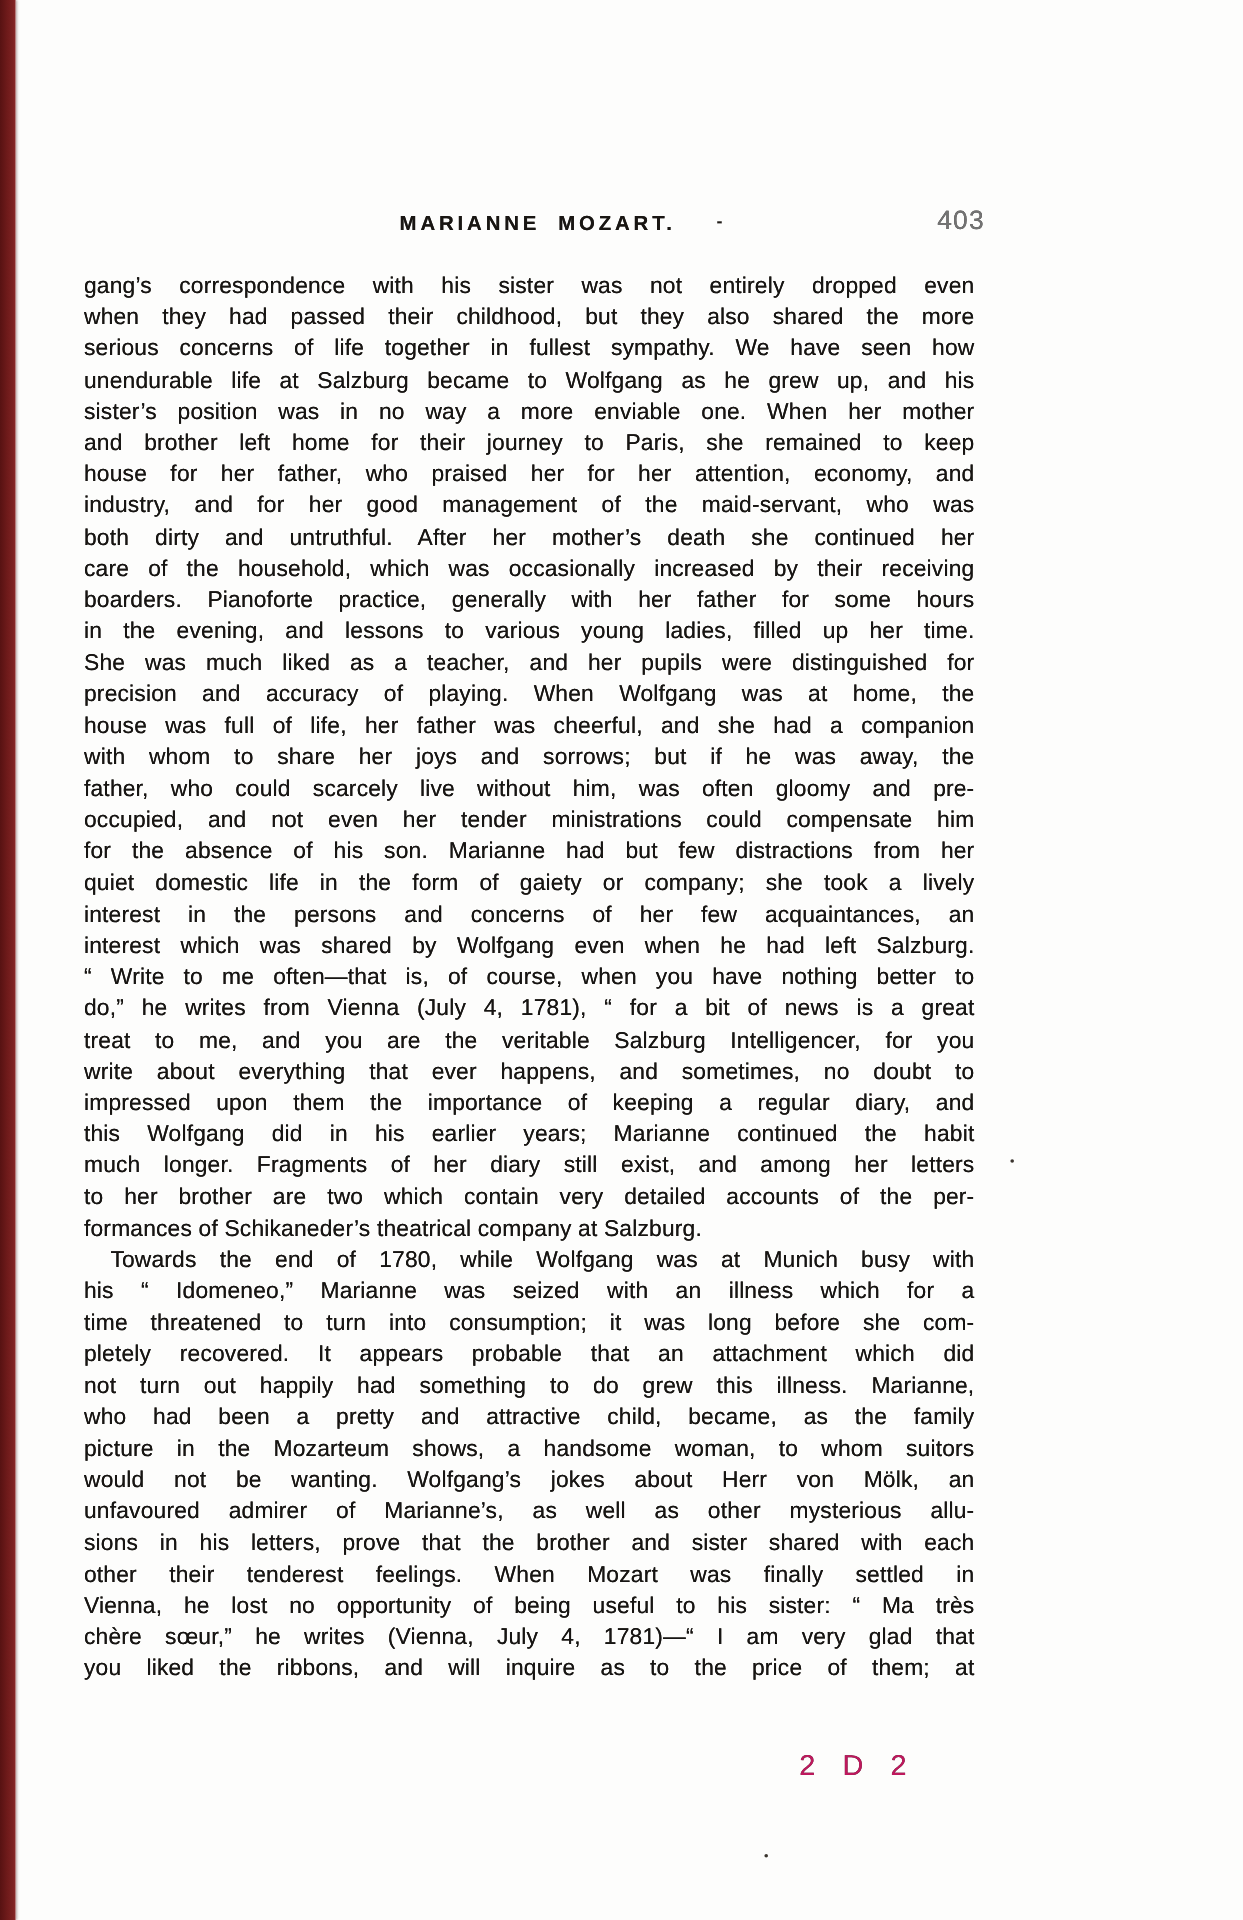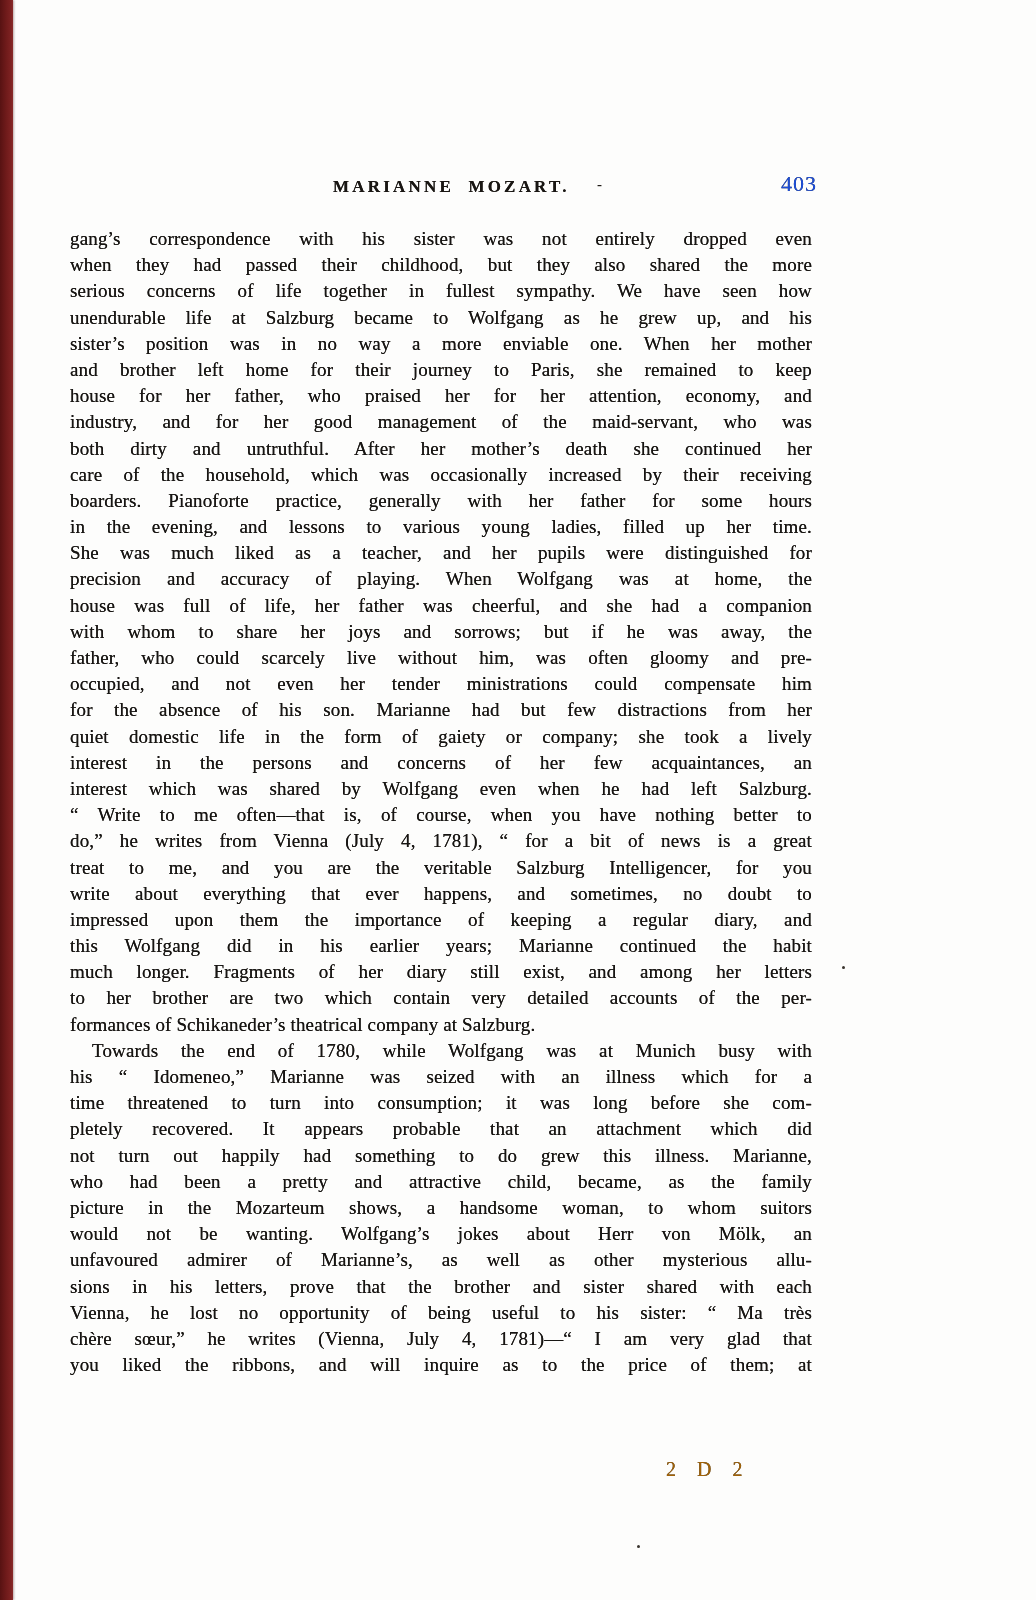--- a/index.html
+++ b/index.html
@@ -2,21 +2,21 @@
 <html><head>
 <meta charset="utf-8">
 <style>
   html, body { margin: 0; padding: 0; background: #e8e8e8; }
   .page {
     position: relative;
     width: 1036px;
     height: 1600px;
     background: #fdfdfc;
     overflow: hidden;
-    font-family: Liberation Serif, serif;
+    font-family: Liberation Sans, sans-serif;
     color: #171513;
   }
   .spine {
     position: absolute;
     left: 0; top: 0;
     width: 13px; height: 1600px;
     background: linear-gradient(90deg, #571212 0%, #6e1a1a 45%, #7e2222 85%, #8a2a2a 100%);
     box-shadow: 1px 0 2px rgba(60,10,10,0.35);
   }
   .header-title {
@@ -35,21 +35,21 @@
     left: 597px; top: 176px;
     font-size: 15px;
     font-weight: bold;
     color: #201c18;
   }
   .page-number {
     position: absolute;
     left: 781px; top: 171px;
     font-size: 22px;
     letter-spacing: 1px;
-    color: #1d4ed8;
+    color: #737373;
     text-shadow: 0 0 0.5px rgba(20,15,10,0.85);
     font-feature-settings: "onum" 1;
   }
   .body-block {
     position: absolute;
     left: 70px; top: 226px;
     width: 742px;
   }
   .line {
     height: 26.2px;
@@ -64,24 +64,24 @@
   }
   .line.parend {
     text-align-last: left;
   }
   .line.indent {
     text-indent: 22px;
   }
   .signature {
     position: absolute;
     left: 666px; top: 1458px;
-    font-size: 20px;
+    font-size: 24px;
     letter-spacing: 7px;
     word-spacing: 2px;
-    color: #a16207;
+    color: #be185d;
     text-shadow: 0 0 0.5px rgba(20,15,10,0.85);
   }
   .speck {
     position: absolute;
     background: #3a342e;
     border-radius: 50%;
   }
   .speck.s1 { left: 842px; top: 966px; width: 3px; height: 3px; }
   .speck.s2 { left: 637px; top: 1545px; width: 3px; height: 3px; }
 </style>
@@ -133,20 +133,21 @@
       <div class="line indent">Towards the end of 1780, while Wolfgang was at Munich busy with</div>
       <div class="line">his “ Idomeneo,” Marianne was seized with an illness which for a</div>
       <div class="line">time threatened to turn into consumption; it was long before she com-</div>
       <div class="line">pletely recovered. It appears probable that an attachment which did</div>
       <div class="line">not turn out happily had something to do grew this illness. Marianne,</div>
       <div class="line">who had been a pretty and attractive child, became, as the family</div>
       <div class="line">picture in the Mozarteum shows, a handsome woman, to whom suitors</div>
       <div class="line">would not be wanting. Wolfgang’s jokes about Herr von Mölk, an</div>
       <div class="line">unfavoured admirer of Marianne’s, as well as other mysterious allu-</div>
       <div class="line">sions in his letters, prove that the brother and sister shared with each</div>
+      <div class="line">other their tenderest feelings. When Mozart was finally settled in</div>
       <div class="line">Vienna, he lost no opportunity of being useful to his sister: “ Ma très</div>
       <div class="line">chère sœur,” he writes (Vienna, July 4, 1781)—“ I am very glad that</div>
       <div class="line">you liked the ribbons, and will inquire as to the price of them; at</div>
     </div>
 
   <div class="signature">2 D 2</div>
 
   <div class="speck s1"></div>
   <div class="speck s2"></div>
 

